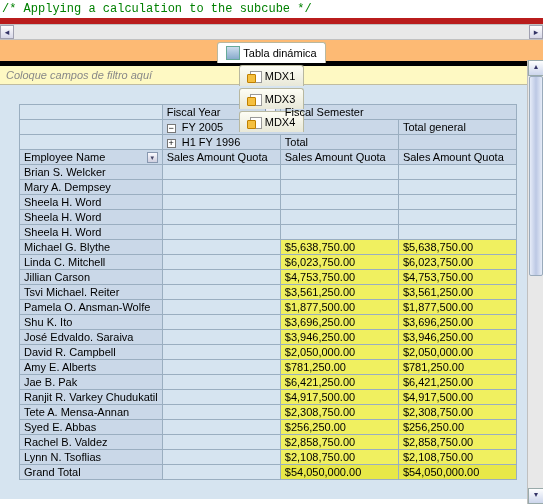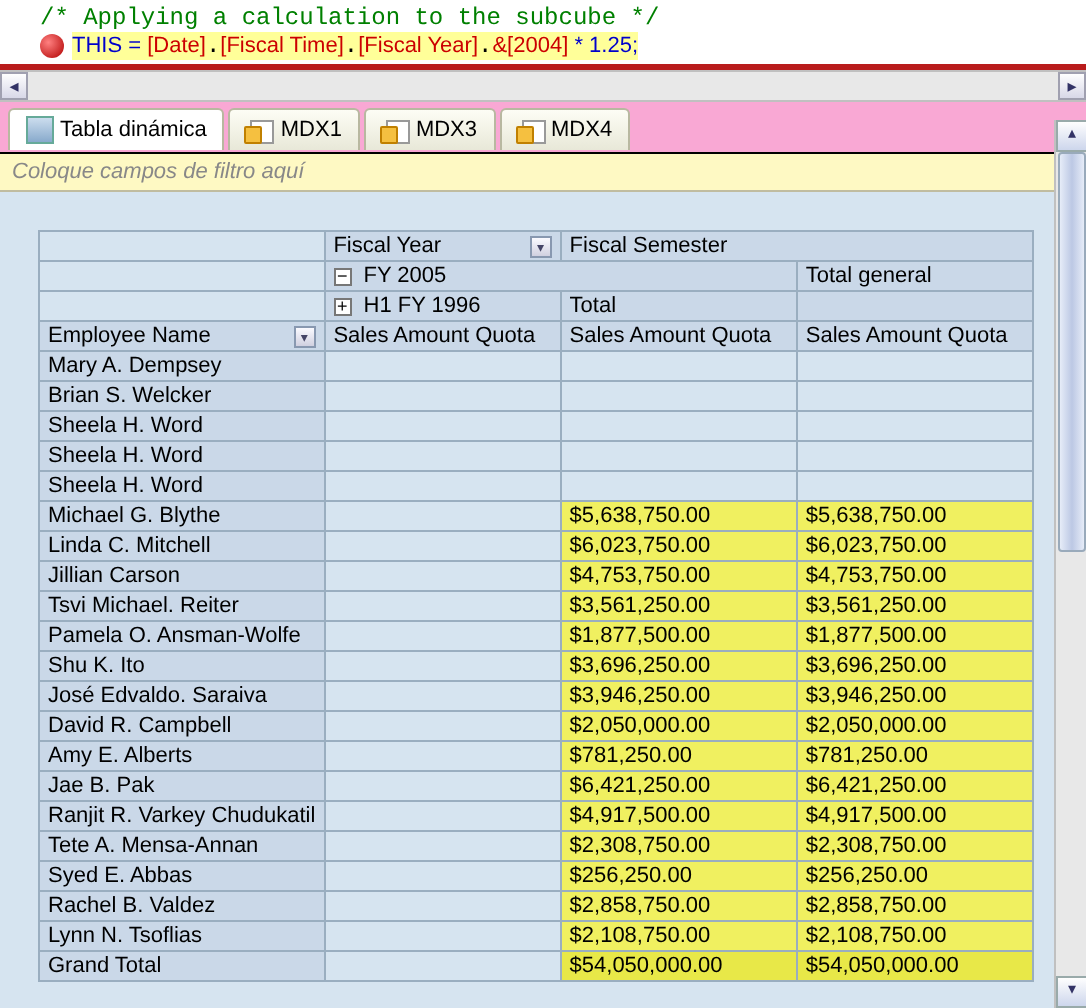--- a/index.html
+++ b/index.html
@@ -1,30 +1,30 @@
 <!DOCTYPE html>
 <html><head>
 <meta charset="utf-8">
 <style>
 * { margin: 0; padding: 0; box-sizing: border-box; font-family: Tahoma, Arial, sans-serif; font-size: 11px; }
 body { width: 543px; height: 504px; background: #fff; overflow: hidden; }
 
-.code-area { background: #fff; padding: 2px 20px; border-bottom: 3px solid #b91c1c; }
+.code-area { background: #fff; padding: 2px 2px; border-bottom: 6px solid #b91c1c; }
 .code-line { white-space: pre; font-family: "Courier New", monospace; font-size: 12px; }
 .comment { color: #008000; }
 .keyword { color: #0000cc; }
 .bracket { color: #c00; }
 .breakpoint { display: inline-block; width: 12px; height: 12px; border-radius: 50%; background: radial-gradient(circle at 35% 35%, #ff8080, #b00000); margin-right: 4px; vertical-align: middle; }
 .code-line2 { background: #ffff99; display: inline-block; line-height: 14px; }
 
 .scroll-placeholder { display: flex; align-items: center; background: #e8e8e8; border: 1px solid #c0c0c0; border-left: none; border-right: none; height: 16px; }
 .sp-btn { width: 14px; height: 14px; background: linear-gradient(#fefefe,#d8d8e8); border: 1px solid #a0a0b0; text-align: center; line-height: 12px; font-size: 9px; color: #336; }
 .sp-track { flex: 1; }
 
-.tabs { display: flex; align-items: center; background: #f9a8d4; border-bottom: 1px solid #000000; padding: 2px 4px 0 4px; height: 26px; gap: 2px; }
+.tabs { display: flex; align-items: center; background: #fdba74; border-bottom: 5px solid #000000; padding: 2px 4px 0 4px; height: 26px; gap: 2px; flex-direction: column; }
 .tab { display: flex; align-items: center; gap: 3px; padding: 3px 8px; background: linear-gradient(#fdfdf5,#e8e8d8); border: 1px solid #b8b8a0; border-bottom: none; border-radius: 3px 3px 0 0; cursor: pointer; }
 .tab.active { background: #fff; }
 .tab-icon { width: 14px; height: 14px; display: inline-flex; align-items: center; justify-content: center; }
 .pivot-icon { background: linear-gradient(#cde, #8ac); border: 1px solid #6a9; }
 .mdx-icon { position: relative; width: 14px; height: 14px; }
 .mdx-icon::before { content: ""; position: absolute; width: 10px; height: 10px; left: 2px; top: 2px; background: #fff; border: 1px solid #999; }
 .mdx-icon::after { content: ""; position: absolute; left: -1px; top: 5px; width: 7px; height: 7px; background: #f5c040; border: 1px solid #c08000; border-radius: 1px; }
 
 .filter-bar { background: #fef9c3; border-bottom: 1px solid #c0bca0; padding: 3px 6px; color: #888; font-style: italic; }
 .pivot-container { width: 536px; background: #d6e4f0; padding: 19px; }
@@ -48,23 +48,20 @@
 .vbtn { width: 16px; height: 16px; background: linear-gradient(#fefefe,#cdd6ec); border: 1px solid #9aa; text-align: center; line-height: 12px; font-size: 8px; color: #336; }
 .vthumb { width: 14px; margin: 0 1px; height: 200px; background: linear-gradient(to right,#e6ecf8,#bcc8e4,#e6ecf8); border: 1px solid #9ab; border-radius: 2px; }
 .vtrack { flex: 1; }
 
 </style>
 </head>
 <body>
 
 <div class="code-area">
   <div class="code-line comment">/* Applying a calculation to the subcube */</div>
-  <div>
-    <span class="breakpoint"></span><span class="code-line code-line2"><span class="keyword">THIS = </span><span class="bracket">[Date]</span>.<span class="bracket">[Fiscal Time]</span>.<span class="bracket">[Fiscal Year]</span>.<span class="bracket">&amp;[2004]</span><span class="keyword"> * 1.25;</span></span>
-  </div>
 </div>
 
 <div class="scroll-placeholder">
   <div class="sp-btn">◂</div>
   <div class="sp-track"></div>
   <div class="sp-btn">▸</div>
 </div>
 
 <div class="tabs">
   <div class="tab active">
@@ -127,27 +124,27 @@
       <span class="dropdown-arrow">▾</span>
     </th>
     <th class="col-header">Sales Amount Quota</th>
     <th class="col-header">Sales Amount Quota</th>
     <th class="col-header">Sales Amount Quota</th>
   </tr>
 
   </tbody>
       <tbody id="pivot-rows">
         <tr>
+          <th class="row-name">Brian S. Welcker</th>
+          <td class="data-cell"></td>
+          <td class="data-cell"></td>
+          <td class="data-cell"></td>
+        </tr>
+        <tr>
           <th class="row-name">Mary A. Dempsey</th>
-          <td class="data-cell"></td>
-          <td class="data-cell"></td>
-          <td class="data-cell"></td>
-        </tr>
-        <tr>
-          <th class="row-name">Brian S. Welcker</th>
           <td class="data-cell"></td>
           <td class="data-cell"></td>
           <td class="data-cell"></td>
         </tr>
         <tr>
           <th class="row-name">Sheela H. Word</th>
           <td class="data-cell"></td>
           <td class="data-cell"></td>
           <td class="data-cell"></td>
         </tr>

